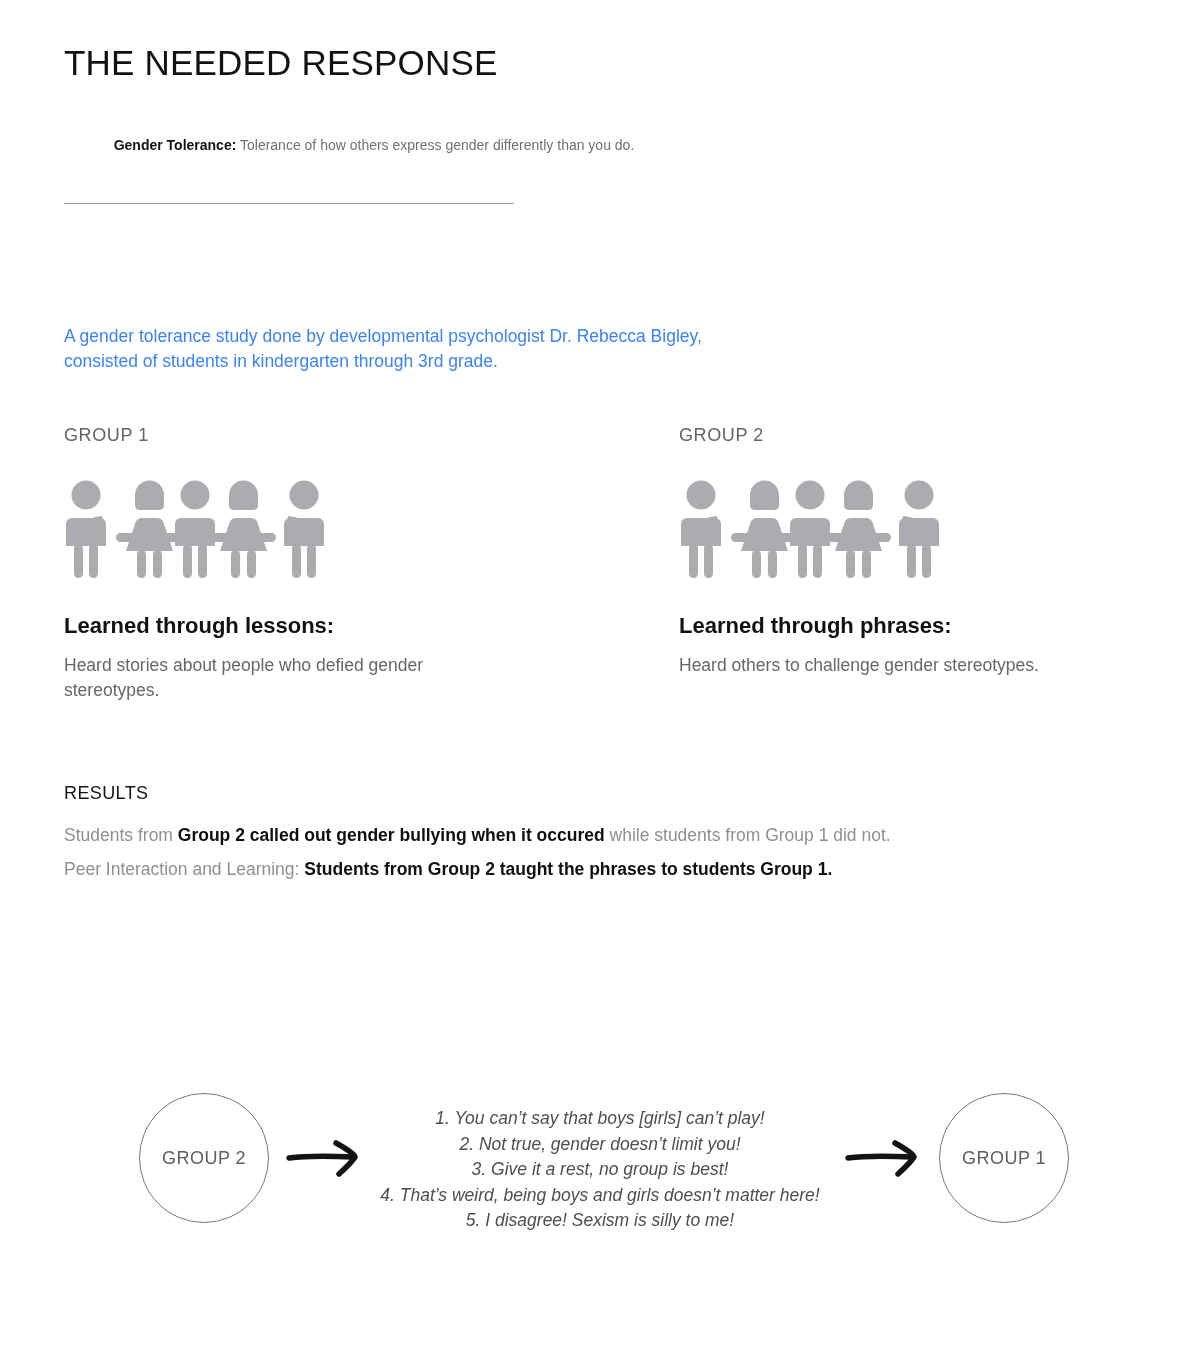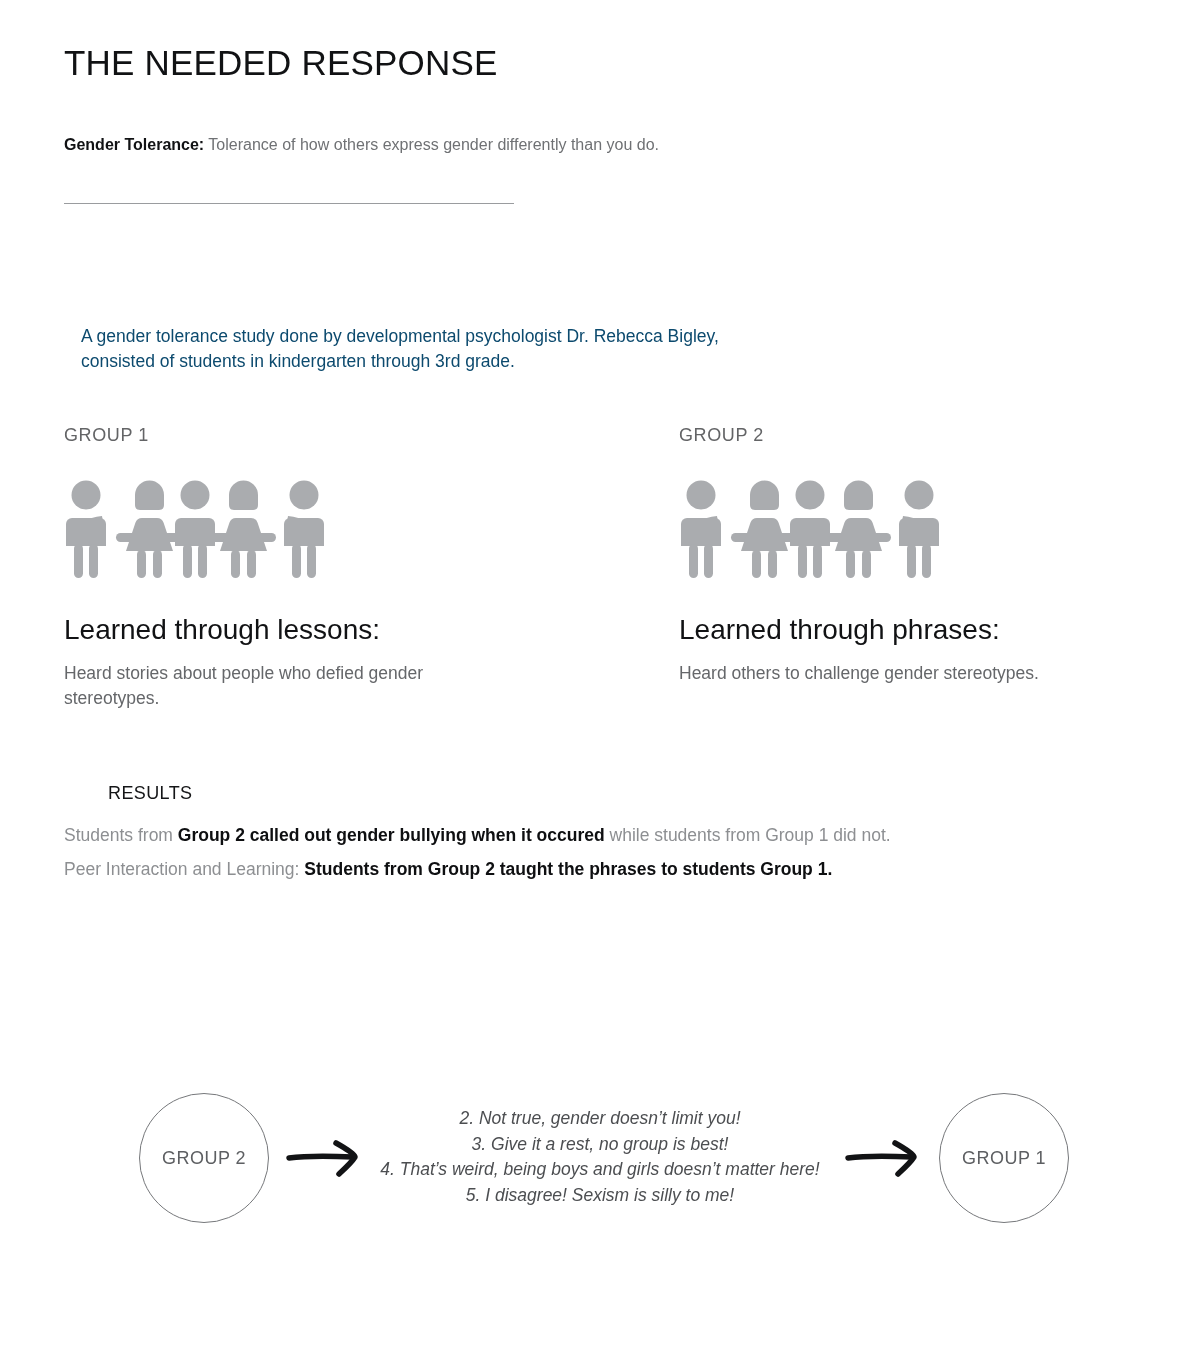--- a/index.html
+++ b/index.html
@@ -29,23 +29,24 @@
     letter-spacing: 0.2px;
     color: #111214;
     line-height: 1.1;
     white-space: nowrap;
   }
   .definition {
     position: absolute;
     left: 64px;
     top: 132px;
     width: 620px;
-    font-size: 16px;
+    font-size: 14px;
     line-height: 26px;
     color: #6f7174;
+    text-align: center;
   }
   .definition .term {
     font-weight: bold;
     color: #111214;
   }
   .divider {
     position: absolute;
     left: 64px;
     top: 203px;
     width: 450px;
@@ -54,22 +55,21 @@
   }
 
   
   .intro {
     position: absolute;
     left: 64px;
     top: 324px;
     width: 700px;
     font-size: 17.5px;
     line-height: 25px;
-    color: #0c4a6e;
-    margin-left: 17px;
+    color: #3b82f6;
   }
 
   
   .group-col {
     position: absolute;
     top: 425px;
     width: 420px;
   }
   .group-col.col-1 { left: 64px; }
   .group-col.col-2 { left: 679px; }
@@ -80,41 +80,40 @@
     color: #636466;
     margin: 0 0 32px 0;
   }
   .figures {
     height: 105px;
     margin-bottom: 30px;
   }
   .figures svg { display: block; }
 
   .group-heading {
-    font-size: 28px;
-    font-weight: normal;
+    font-size: 22px;
+    font-weight: bold;
     color: #111214;
     margin: 0 0 14px 0;
     line-height: 1.2;
   }
   .group-desc {
     font-size: 17.5px;
     line-height: 25px;
     color: #65676a;
   }
 
   
   .results-label {
     position: absolute;
     left: 64px;
     top: 783px;
     font-size: 18px;
     letter-spacing: 0.4px;
     color: #141517;
-    margin-left: 44px;
   }
   .result-line {
     position: absolute;
     left: 64px;
     width: 1060px;
     font-size: 17.5px;
     line-height: 24px;
     color: #8d8f92;
   }
   .result-line.r1 { top: 823px; }
@@ -275,20 +274,21 @@
   <div class="flow-circle left">
     <span>GROUP 2</span>
   </div>
 
   <svg class="flow-arrow a1" viewBox="0 0 86 42">
     <path d="M3 20 q22 -3 64 -1" stroke="#121315" stroke-width="5.5" fill="none" stroke-linecap="round"></path>
     <path d="M50 5 q18 10 19 14 q-3 5 -16 17" stroke="#121315" stroke-width="5.5" fill="none" stroke-linecap="round" stroke-linejoin="round"></path>
   </svg>
 
   <div class="phrase-list">
+    <div class="phrase-line">1.  You can’t say that boys [girls] can’t play!</div>
     <div class="phrase-line">2. Not true, gender doesn’t limit you!</div>
     <div class="phrase-line">3. Give it a rest, no group is best!</div>
     <div class="phrase-line">4. That’s weird, being boys and girls doesn’t matter here!</div>
     <div class="phrase-line">5. I disagree! Sexism is silly to me!</div>
   </div>
 
   <svg class="flow-arrow a2" viewBox="0 0 86 42">
     <path d="M3 20 q22 -3 64 -1" stroke="#121315" stroke-width="5.5" fill="none" stroke-linecap="round"></path>
     <path d="M50 5 q18 10 19 14 q-3 5 -16 17" stroke="#121315" stroke-width="5.5" fill="none" stroke-linecap="round" stroke-linejoin="round"></path>
   </svg>

